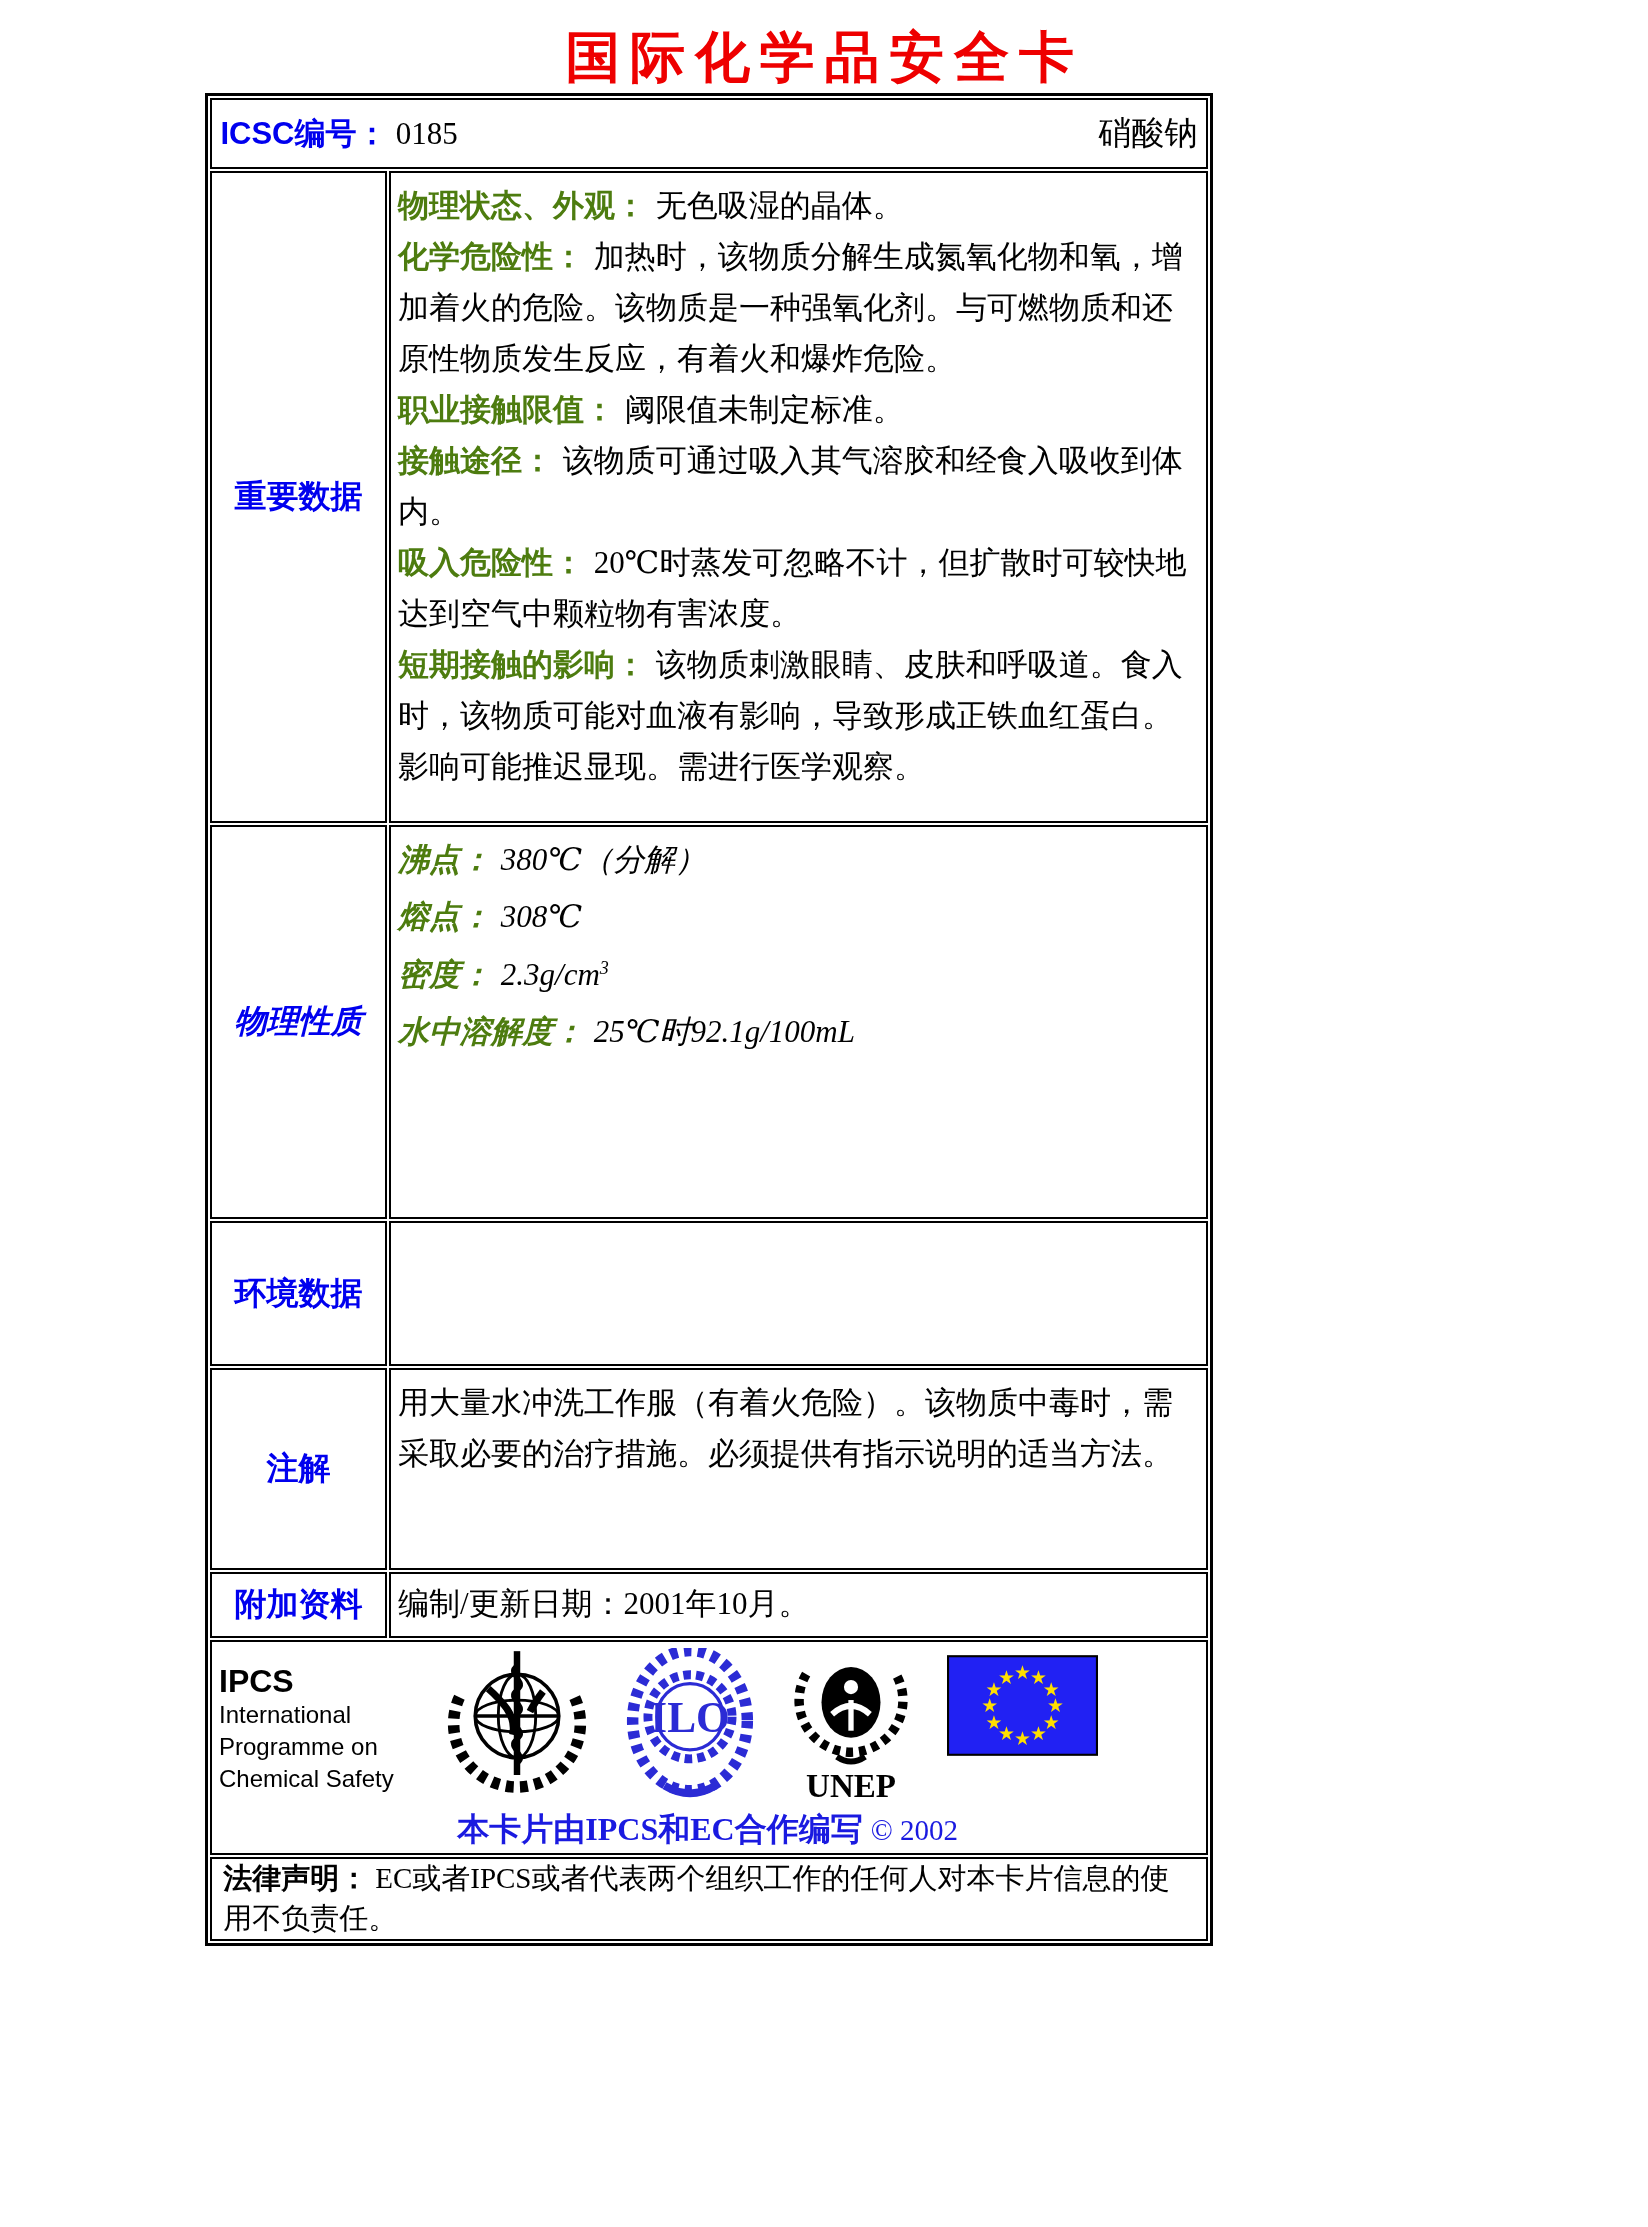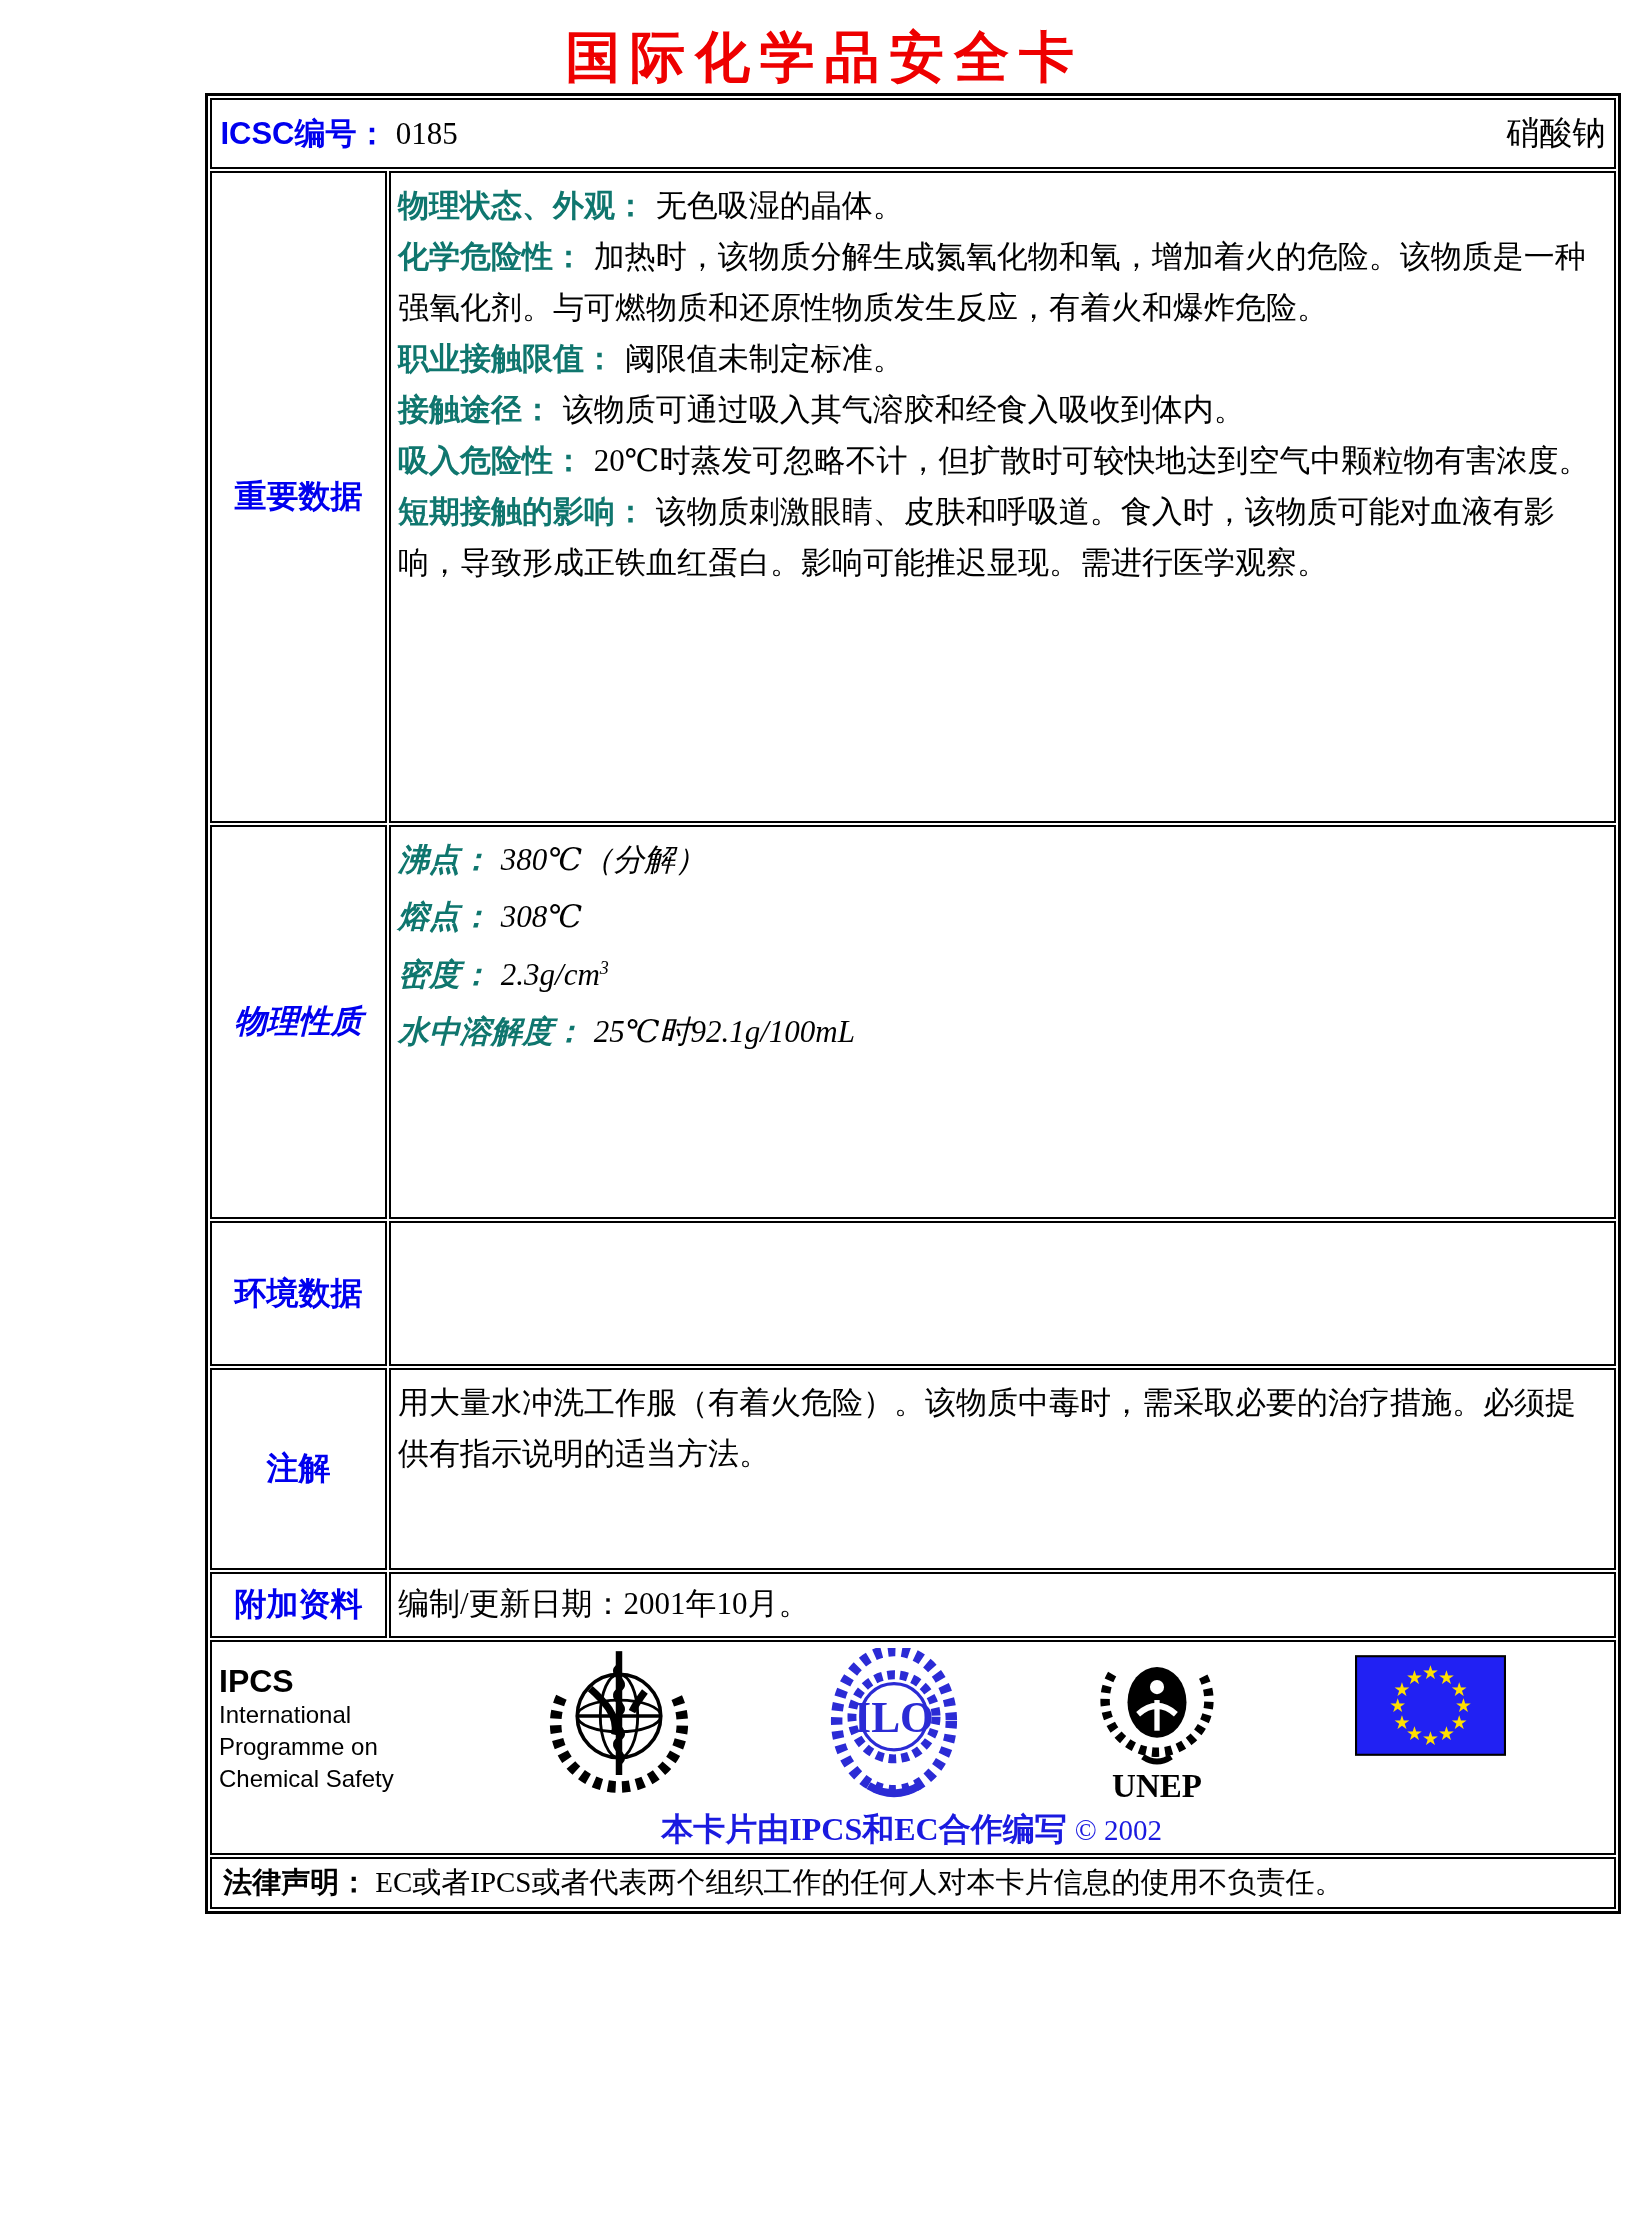--- a/index.html
+++ b/index.html
@@ -6,21 +6,21 @@
   body{
     width:1649px;height:2227px;position:relative;
     font-family:"Liberation Serif","DejaVu Serif",serif;color:#000;
   }
   .page-title{
     position:absolute;top:21px;left:0;width:1649px;text-align:center;
     font-size:55px;font-weight:bold;letter-spacing:9.8px;color:#ee0000;
     font-family:"Liberation Sans","DejaVu Sans",sans-serif;
   }
   table.card{
-    position:absolute;left:205px;top:93px;width:1416px;
+    position:absolute;left:205px;top:93px;width:1008px;
     border-collapse:separate;border-spacing:2.8px;
     border:3.5px solid #000;table-layout:fixed;background:#fff;
   }
   td{border:2.1px solid #000;vertical-align:top;box-sizing:border-box;background:#fff;padding:0;}
   col.c1{width:177px;}
   tr.r1 td{height:71px;}
   tr.r2 td{height:652px;}
   tr.r3 td{height:394px;font-style:italic;}
   tr.r4 td{height:145px;}
   tr.r5 td{height:202px;margin-left:24px;}
@@ -30,21 +30,21 @@
 
   .row-label{
     vertical-align:middle;text-align:center;color:#0000ee;
     font-family:"Liberation Sans","DejaVu Sans",sans-serif;
     font-weight:bold;font-size:32px;
   }
   .content{padding:7px 18px 7px 7px;font-size:31px;line-height:51px;}
   .content p{margin:0;}
   .content.phys p{margin-bottom:6.3px;}
   .flabel{
-    color:#0f766e;font-family:"Liberation Sans","DejaVu Sans",sans-serif;
+    color:#4d7c0f;font-family:"Liberation Sans","DejaVu Sans",sans-serif;
     font-weight:bold;padding-right:9.8px;
   }
   sup{font-size:18px;line-height:0;}
 
   .icsc-cell{vertical-align:middle;padding:0 8.4px;}
   .icsc-flex{display:flex;justify-content:space-between;align-items:center;}
   .icsc-label{
     color:#0000ee;font-weight:bold;font-size:31px;
     font-family:"Liberation Sans","DejaVu Sans",sans-serif;padding-right:8.4px;
   }

